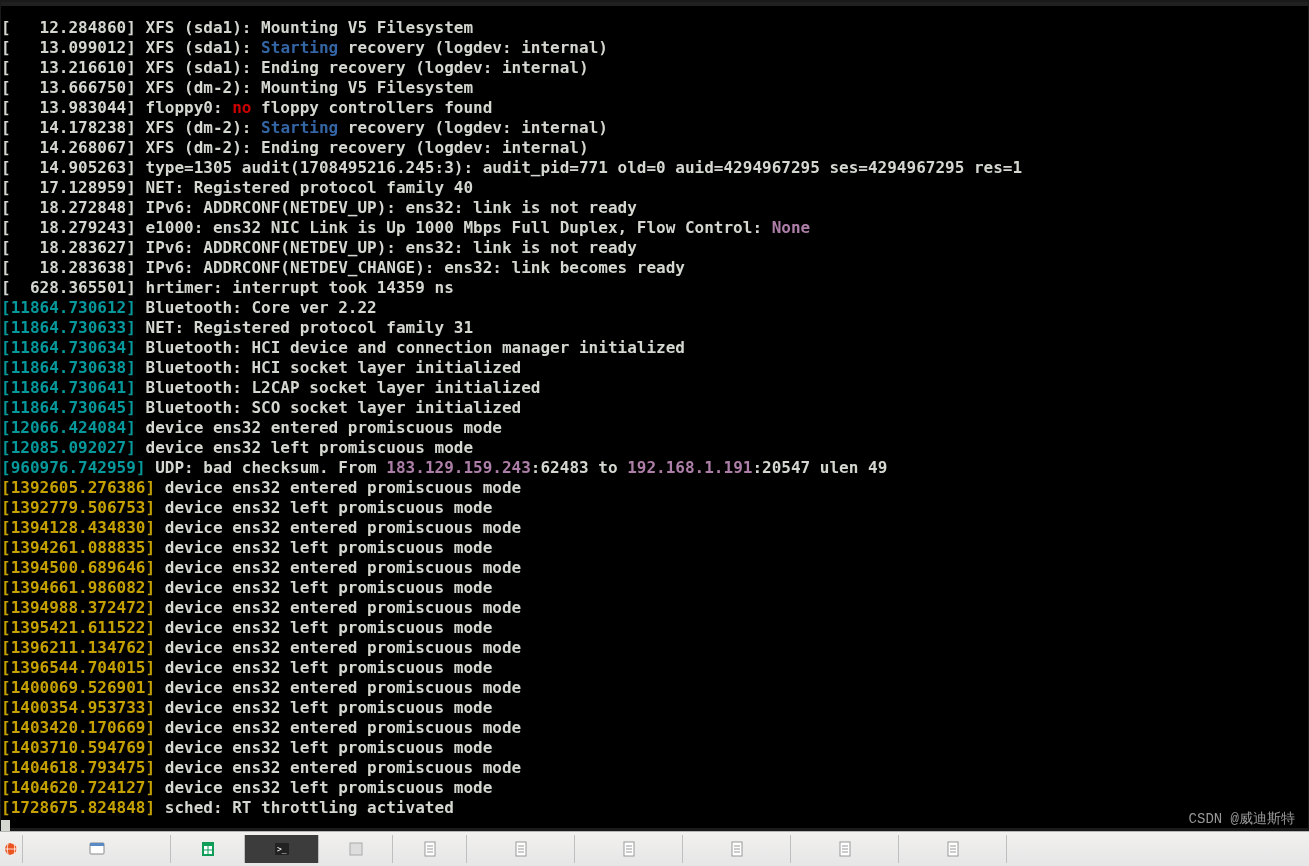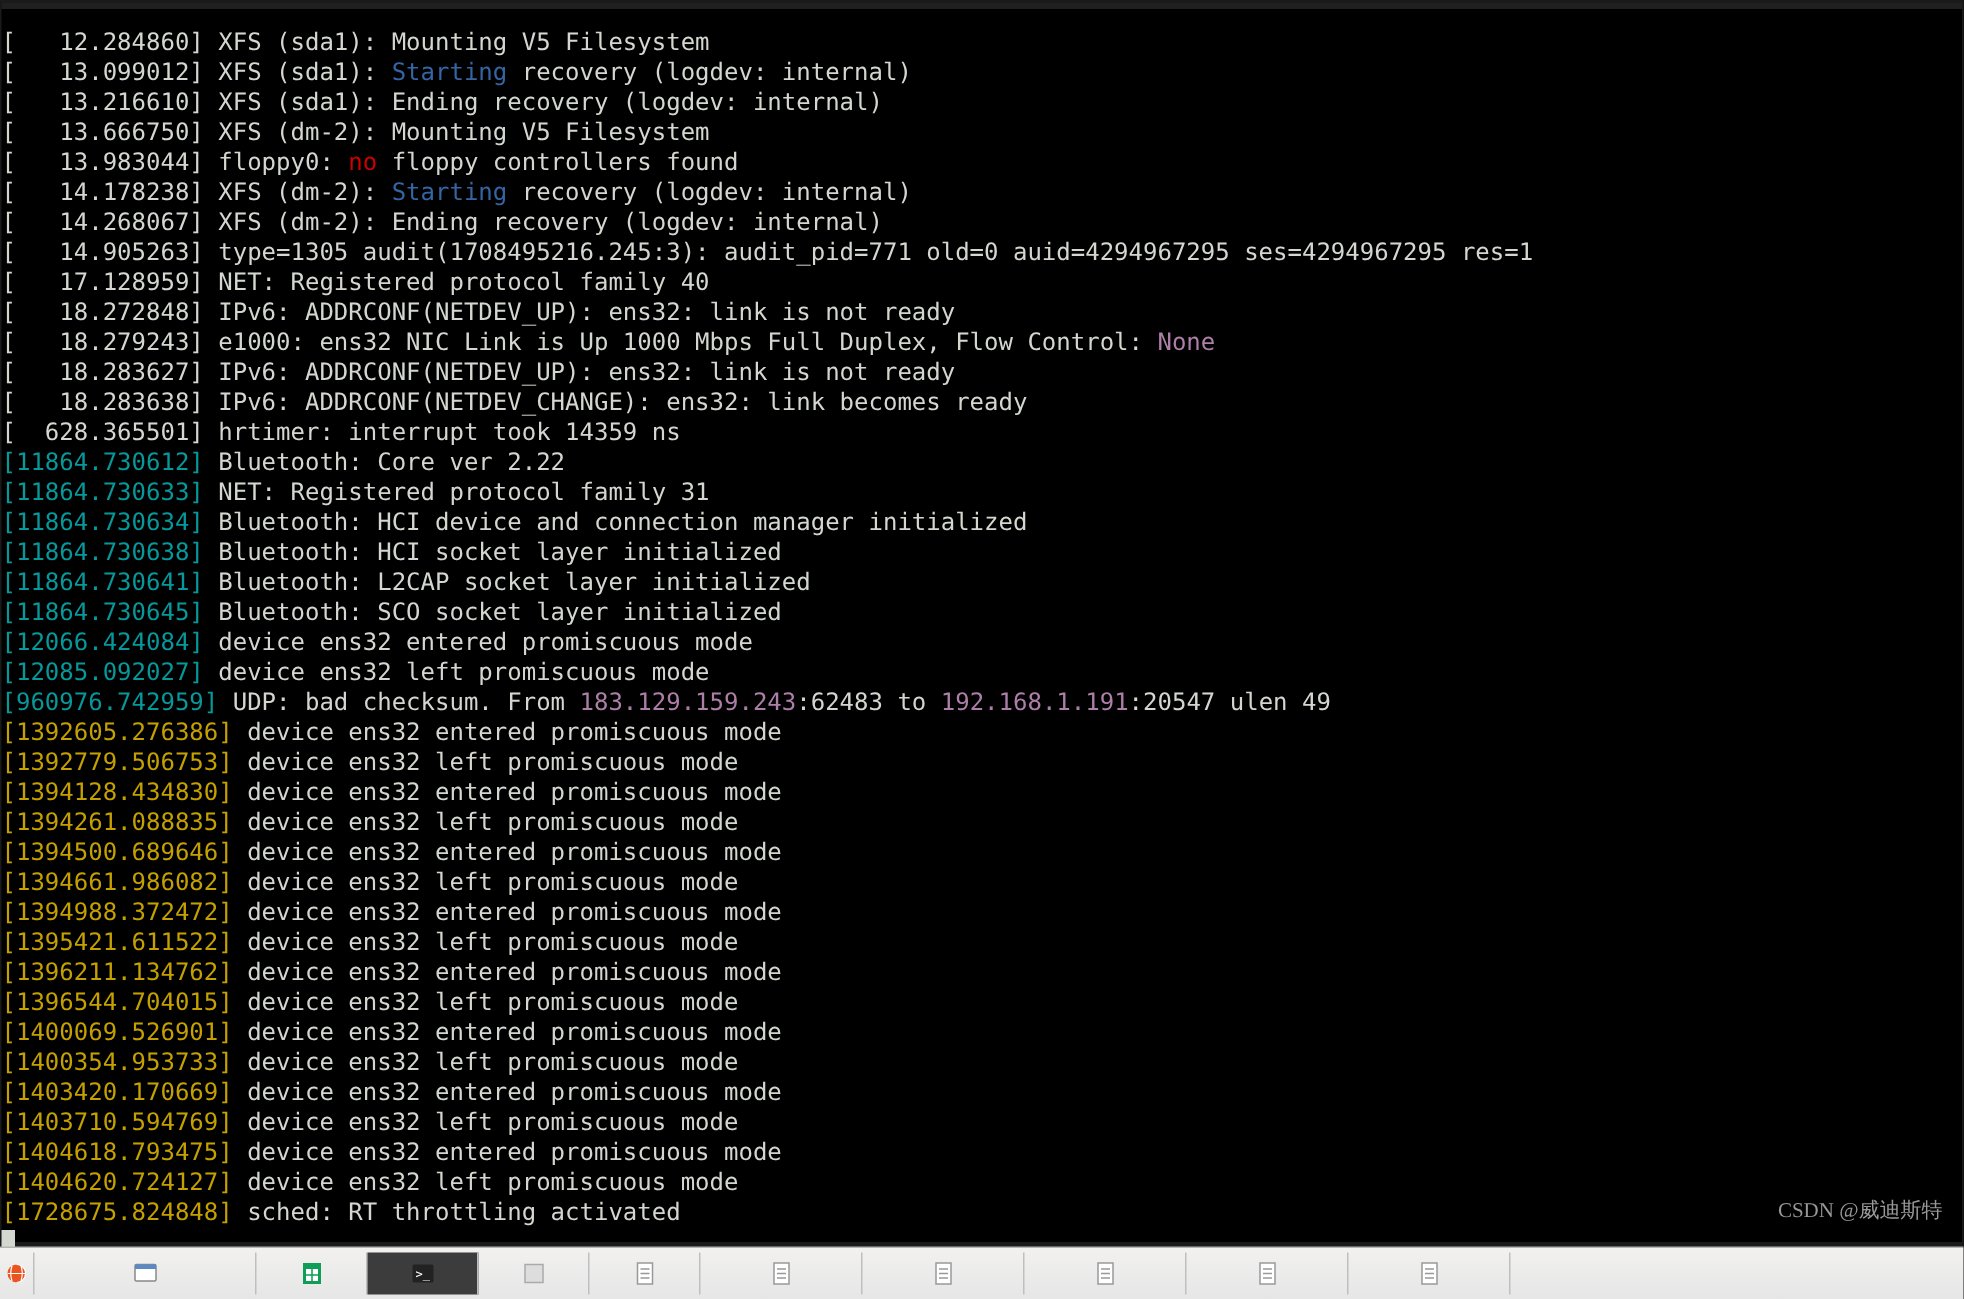--- a/index.html
+++ b/index.html
@@ -51,27 +51,27 @@
     border-right: 1px solid #bfbfbf;
     display: flex;
     align-items: center;
     justify-content: center;
     box-sizing: border-box;
   }
   .task-item.active { background: #3c3c3c; }
   .watermark {
     position: absolute;
     right: 14px;
-    bottom: 50px;
+    bottom: 38px;
     color: #989898;
-    font-family: Liberation Serif, serif;
+    font-family: Liberation Mono, monospace;
     font-size: 14px;
     text-shadow: 0 0 2px #000;
   }
-  .line { display:block; height:20px; }
+  .line { display:block; height:20px;font-weight:bold; }
   svg { display:block; }
 </style>
 </head>
 <body>
 
 <div class="terminal" id="term"><span class="line"><span class="txt">[</span><span class="ts-white">   12.284860</span><span class="txt">]</span><span class="txt"> XFS (sda1): Mounting V5 Filesystem</span></span><span class="line"><span class="txt">[</span><span class="ts-white">   13.099012</span><span class="txt">]</span><span class="txt"> XFS (sda1): </span><span style="color: rgb(52, 101, 164);">Starting</span><span class="txt"> recovery (logdev: internal)</span></span><span class="line"><span class="txt">[</span><span class="ts-white">   13.216610</span><span class="txt">]</span><span class="txt"> XFS (sda1): Ending recovery (logdev: internal)</span></span><span class="line"><span class="txt">[</span><span class="ts-white">   13.666750</span><span class="txt">]</span><span class="txt"> XFS (dm-2): Mounting V5 Filesystem</span></span><span class="line"><span class="txt">[</span><span class="ts-white">   13.983044</span><span class="txt">]</span><span class="txt"> floppy0: </span><span style="color: rgb(204, 0, 0);">no</span><span class="txt"> floppy controllers found</span></span><span class="line"><span class="txt">[</span><span class="ts-white">   14.178238</span><span class="txt">]</span><span class="txt"> XFS (dm-2): </span><span style="color: rgb(52, 101, 164);">Starting</span><span class="txt"> recovery (logdev: internal)</span></span><span class="line"><span class="txt">[</span><span class="ts-white">   14.268067</span><span class="txt">]</span><span class="txt"> XFS (dm-2): Ending recovery (logdev: internal)</span></span><span class="line"><span class="txt">[</span><span class="ts-white">   14.905263</span><span class="txt">]</span><span class="txt"> type=1305 audit(1708495216.245:3): audit_pid=771 old=0 auid=4294967295 ses=4294967295 res=1</span></span><span class="line"><span class="txt">[</span><span class="ts-white">   17.128959</span><span class="txt">]</span><span class="txt"> NET: Registered protocol family 40</span></span><span class="line"><span class="txt">[</span><span class="ts-white">   18.272848</span><span class="txt">]</span><span class="txt"> IPv6: ADDRCONF(NETDEV_UP): ens32: link is not ready</span></span><span class="line"><span class="txt">[</span><span class="ts-white">   18.279243</span><span class="txt">]</span><span class="txt"> e1000: ens32 NIC Link is Up 1000 Mbps Full Duplex, Flow Control: </span><span style="color: rgb(173, 127, 168);">None</span></span><span class="line"><span class="txt">[</span><span class="ts-white">   18.283627</span><span class="txt">]</span><span class="txt"> IPv6: ADDRCONF(NETDEV_UP): ens32: link is not ready</span></span><span class="line"><span class="txt">[</span><span class="ts-white">   18.283638</span><span class="txt">]</span><span class="txt"> IPv6: ADDRCONF(NETDEV_CHANGE): ens32: link becomes ready</span></span><span class="line"><span class="txt">[</span><span class="ts-white">  628.365501</span><span class="txt">]</span><span class="txt"> hrtimer: interrupt took 14359 ns</span></span><span class="line"><span class="lb" style="color: rgb(6, 152, 154);">[</span><span style="color: rgb(6, 152, 154);">11864.730612</span><span style="color: rgb(6, 152, 154);">]</span><span class="txt"> Bluetooth: Core ver 2.22</span></span><span class="line"><span class="lb" style="color: rgb(6, 152, 154);">[</span><span style="color: rgb(6, 152, 154);">11864.730633</span><span style="color: rgb(6, 152, 154);">]</span><span class="txt"> NET: Registered protocol family 31</span></span><span class="line"><span class="lb" style="color: rgb(6, 152, 154);">[</span><span style="color: rgb(6, 152, 154);">11864.730634</span><span style="color: rgb(6, 152, 154);">]</span><span class="txt"> Bluetooth: HCI device and connection manager initialized</span></span><span class="line"><span class="lb" style="color: rgb(6, 152, 154);">[</span><span style="color: rgb(6, 152, 154);">11864.730638</span><span style="color: rgb(6, 152, 154);">]</span><span class="txt"> Bluetooth: HCI socket layer initialized</span></span><span class="line"><span class="lb" style="color: rgb(6, 152, 154);">[</span><span style="color: rgb(6, 152, 154);">11864.730641</span><span style="color: rgb(6, 152, 154);">]</span><span class="txt"> Bluetooth: L2CAP socket layer initialized</span></span><span class="line"><span class="lb" style="color: rgb(6, 152, 154);">[</span><span style="color: rgb(6, 152, 154);">11864.730645</span><span style="color: rgb(6, 152, 154);">]</span><span class="txt"> Bluetooth: SCO socket layer initialized</span></span><span class="line"><span class="lb" style="color: rgb(6, 152, 154);">[</span><span style="color: rgb(6, 152, 154);">12066.424084</span><span style="color: rgb(6, 152, 154);">]</span><span class="txt"> device ens32 entered promiscuous mode</span></span><span class="line"><span class="lb" style="color: rgb(6, 152, 154);">[</span><span style="color: rgb(6, 152, 154);">12085.092027</span><span style="color: rgb(6, 152, 154);">]</span><span class="txt"> device ens32 left promiscuous mode</span></span><span class="line"><span class="lb" style="color: rgb(6, 152, 154);">[</span><span style="color: rgb(6, 152, 154);">960976.742959</span><span style="color: rgb(6, 152, 154);">]</span><span class="txt"> UDP: bad checksum. From </span><span style="color: rgb(173, 127, 168);">183.129.159.243</span><span class="txt">:62483 to </span><span style="color: rgb(173, 127, 168);">192.168.1.191</span><span class="txt">:20547 ulen 49</span></span><span class="line"><span class="lb" style="color: rgb(196, 160, 0);">[</span><span style="color: rgb(196, 160, 0);">1392605.276386</span><span style="color: rgb(196, 160, 0);">]</span><span class="txt"> device ens32 entered promiscuous mode</span></span><span class="line"><span class="lb" style="color: rgb(196, 160, 0);">[</span><span style="color: rgb(196, 160, 0);">1392779.506753</span><span style="color: rgb(196, 160, 0);">]</span><span class="txt"> device ens32 left promiscuous mode</span></span><span class="line"><span class="lb" style="color: rgb(196, 160, 0);">[</span><span style="color: rgb(196, 160, 0);">1394128.434830</span><span style="color: rgb(196, 160, 0);">]</span><span class="txt"> device ens32 entered promiscuous mode</span></span><span class="line"><span class="lb" style="color: rgb(196, 160, 0);">[</span><span style="color: rgb(196, 160, 0);">1394261.088835</span><span style="color: rgb(196, 160, 0);">]</span><span class="txt"> device ens32 left promiscuous mode</span></span><span class="line"><span class="lb" style="color: rgb(196, 160, 0);">[</span><span style="color: rgb(196, 160, 0);">1394500.689646</span><span style="color: rgb(196, 160, 0);">]</span><span class="txt"> device ens32 entered promiscuous mode</span></span><span class="line"><span class="lb" style="color: rgb(196, 160, 0);">[</span><span style="color: rgb(196, 160, 0);">1394661.986082</span><span style="color: rgb(196, 160, 0);">]</span><span class="txt"> device ens32 left promiscuous mode</span></span><span class="line"><span class="lb" style="color: rgb(196, 160, 0);">[</span><span style="color: rgb(196, 160, 0);">1394988.372472</span><span style="color: rgb(196, 160, 0);">]</span><span class="txt"> device ens32 entered promiscuous mode</span></span><span class="line"><span class="lb" style="color: rgb(196, 160, 0);">[</span><span style="color: rgb(196, 160, 0);">1395421.611522</span><span style="color: rgb(196, 160, 0);">]</span><span class="txt"> device ens32 left promiscuous mode</span></span><span class="line"><span class="lb" style="color: rgb(196, 160, 0);">[</span><span style="color: rgb(196, 160, 0);">1396211.134762</span><span style="color: rgb(196, 160, 0);">]</span><span class="txt"> device ens32 entered promiscuous mode</span></span><span class="line"><span class="lb" style="color: rgb(196, 160, 0);">[</span><span style="color: rgb(196, 160, 0);">1396544.704015</span><span style="color: rgb(196, 160, 0);">]</span><span class="txt"> device ens32 left promiscuous mode</span></span><span class="line"><span class="lb" style="color: rgb(196, 160, 0);">[</span><span style="color: rgb(196, 160, 0);">1400069.526901</span><span style="color: rgb(196, 160, 0);">]</span><span class="txt"> device ens32 entered promiscuous mode</span></span><span class="line"><span class="lb" style="color: rgb(196, 160, 0);">[</span><span style="color: rgb(196, 160, 0);">1400354.953733</span><span style="color: rgb(196, 160, 0);">]</span><span class="txt"> device ens32 left promiscuous mode</span></span><span class="line"><span class="lb" style="color: rgb(196, 160, 0);">[</span><span style="color: rgb(196, 160, 0);">1403420.170669</span><span style="color: rgb(196, 160, 0);">]</span><span class="txt"> device ens32 entered promiscuous mode</span></span><span class="line"><span class="lb" style="color: rgb(196, 160, 0);">[</span><span style="color: rgb(196, 160, 0);">1403710.594769</span><span style="color: rgb(196, 160, 0);">]</span><span class="txt"> device ens32 left promiscuous mode</span></span><span class="line"><span class="lb" style="color: rgb(196, 160, 0);">[</span><span style="color: rgb(196, 160, 0);">1404618.793475</span><span style="color: rgb(196, 160, 0);">]</span><span class="txt"> device ens32 entered promiscuous mode</span></span><span class="line"><span class="lb" style="color: rgb(196, 160, 0);">[</span><span style="color: rgb(196, 160, 0);">1404620.724127</span><span style="color: rgb(196, 160, 0);">]</span><span class="txt"> device ens32 left promiscuous mode</span></span><span class="line"><span class="lb" style="color: rgb(196, 160, 0);">[</span><span style="color: rgb(196, 160, 0);">1728675.824848</span><span style="color: rgb(196, 160, 0);">]</span><span class="txt"> sched: RT throttling activated</span></span><span class="line"><span class="cursor"></span></span></div>
 
 <div class="watermark">CSDN @威迪斯特</div>
 
 <div class="taskbar" id="taskbar">

